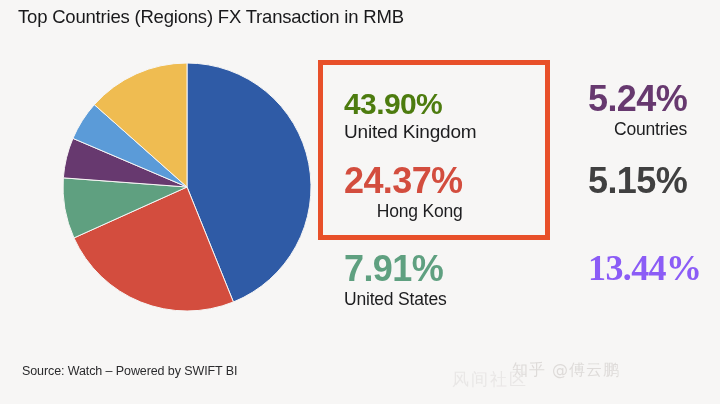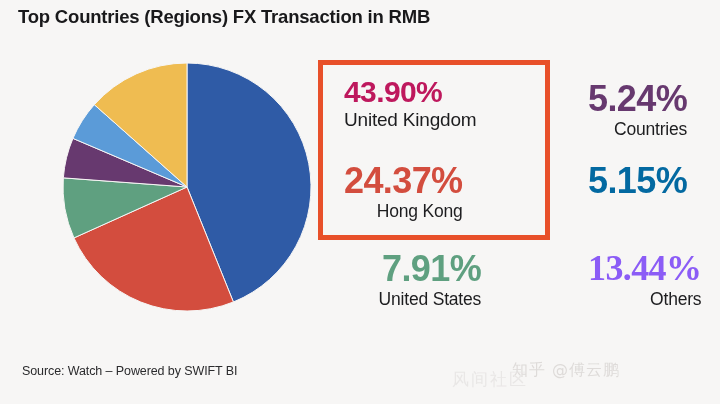--- a/index.html
+++ b/index.html
@@ -22,21 +22,21 @@
     height: 404px;
     background: #f7f6f5;
   }
 
   
   #chart-title {
     position: absolute;
     left: 18px;
     top: 6px;
     font-size: 18.5px;
-    font-weight: bold;
+    font-weight: normal;
     color: #19191b;
     letter-spacing: -0.2px;
     white-space: nowrap;
   }
 
   
   #pie-wrap {
     position: absolute;
     left: 62px;
     top: 62px;
@@ -143,46 +143,45 @@
           <path d="M 125 125 L 1.34 115.87 A 124 124 0 0 1 10.93 76.38 Z" fill="#67396f" stroke="#f7f6f5" stroke-width="1"></path>
           <path d="M 125 125 L 10.93 76.38 A 124 124 0 0 1 32.30 42.64 Z" fill="#5b9bd8" stroke="#f7f6f5" stroke-width="1"></path>
           <path d="M 125 125 L 32.30 42.64 A 124 124 0 0 1 125.00 1.00 Z" fill="#efbc51" stroke="#f7f6f5" stroke-width="1"></path>
         </g>
     </svg>
   </div>
 
   <div id="highlight-box" style="border-color: rgb(232, 80, 42);"></div>
 
   <div class="stat" id="stat-uk">
-    <div class="stat-value" style="color: #be185d;">43.90%</div>
+    <div class="stat-value" style="color: #4d7c0f; margin-top: 12px;">43.90%</div>
     <div class="stat-label">United Kingdom</div>
   </div>
 
   <div class="stat" id="stat-hk">
     <div class="stat-value" style="color: rgb(211, 77, 62); text-align: right;">24.37%</div>
     <div class="stat-label">Hong Kong</div>
   </div>
 
   <div class="stat" id="stat-sg">
     <div class="stat-value" style="color: rgb(103, 57, 111);">5.24%</div>
     <div class="stat-label">Countries</div>
   </div>
 
   <div class="stat" id="stat-fr">
-    <div class="stat-value" style="color: #0369a1; text-align: center;">5.15%</div>
+    <div class="stat-value" style="color: #404040; text-align: center;">5.15%</div>
   </div>
 
   <div class="stat" id="stat-us">
-    <div class="stat-value" style="color: rgb(95, 160, 128); margin-left: 38px;">7.91%</div>
+    <div class="stat-value" style="color: rgb(95, 160, 128);">7.91%</div>
     <div class="stat-label">United States</div>
   </div>
 
   <div class="stat" id="stat-oth">
     <div class="stat-value" style="color: #8b5cf6; font-family: Liberation Serif, serif;">13.44%</div>
-    <div class="stat-label">Others</div>
   </div>
 
   <div id="source-note">Source: Watch – Powered by SWIFT BI</div>
 
   <div class="watermark" id="watermark-author">知乎 @傅云鹏</div>
 
   <div class="watermark" id="watermark-site">风间社区</div>
 
 </div>
 

